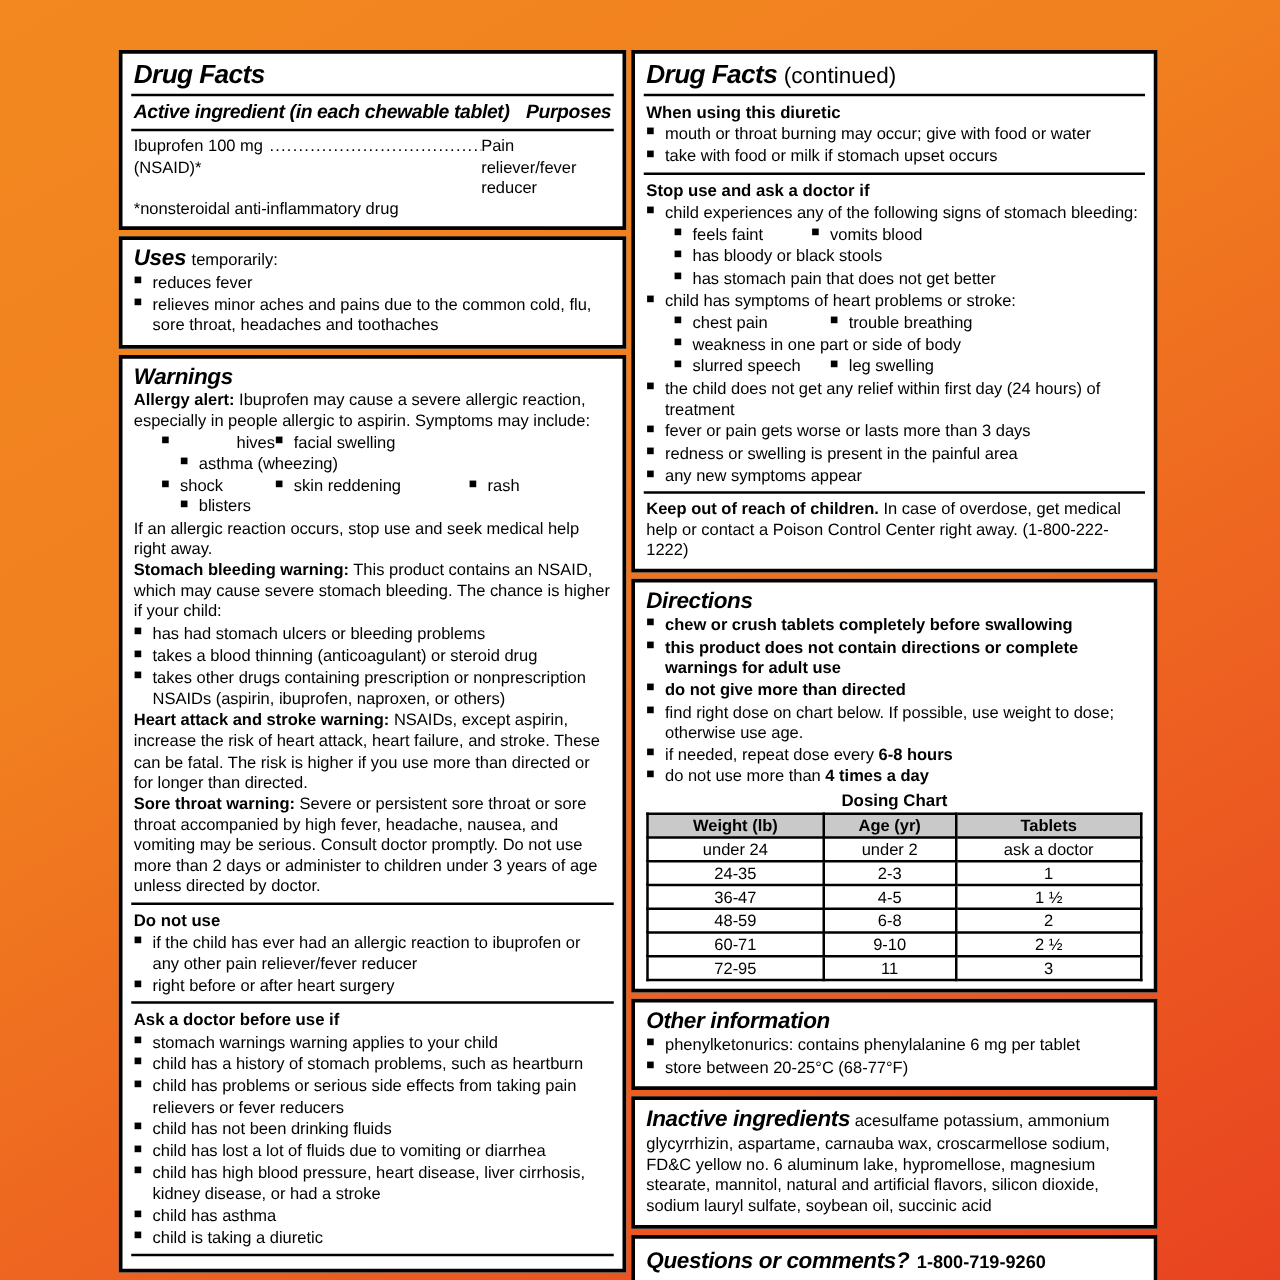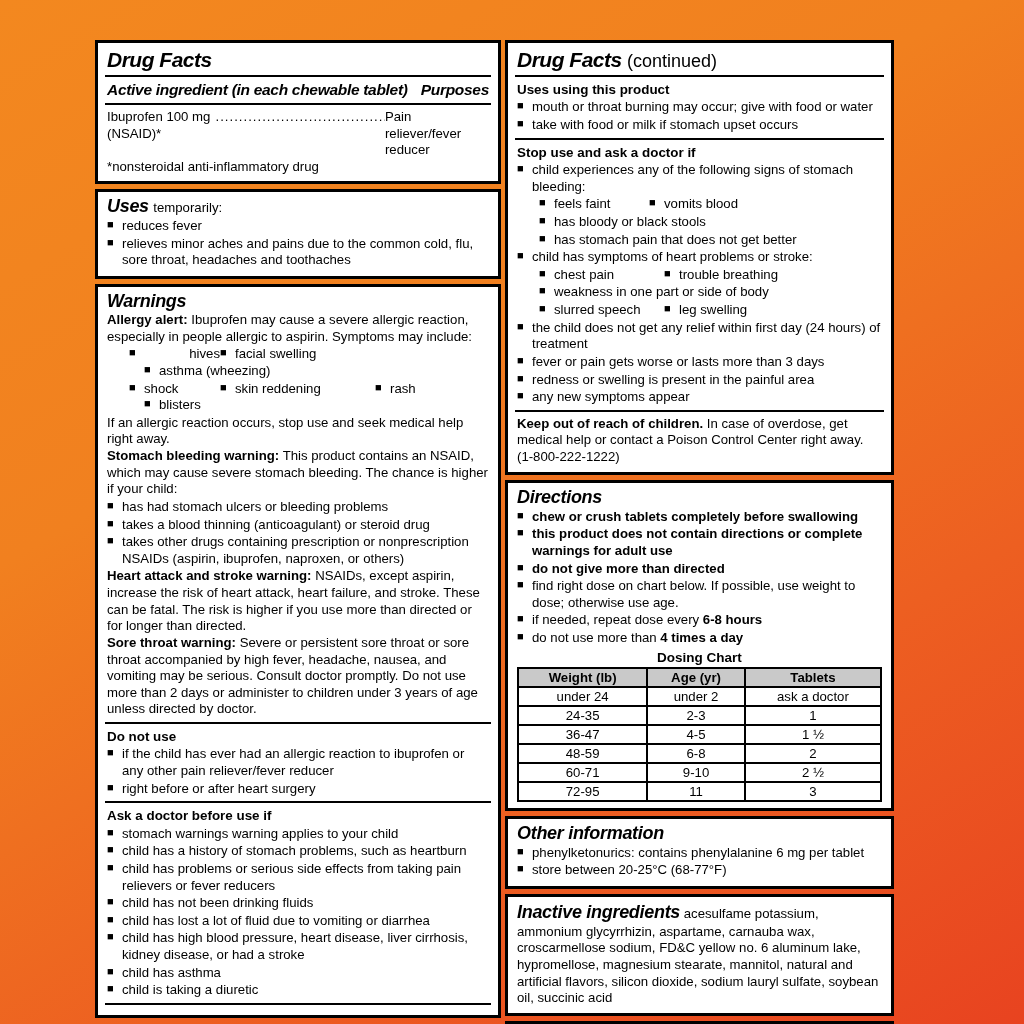--- a/index.html
+++ b/index.html
@@ -4,21 +4,21 @@
 <style>
   html,body{margin:0;padding:0;}
   body{
     width:1024px;height:1024px;position:relative;overflow:hidden;
     background:linear-gradient(150deg,#F3881F 0%,#F1801F 35%,#ED5F21 70%,#E84320 100%);
     font-family:"Liberation Sans",sans-serif;color:#000;
     -webkit-font-smoothing:antialiased;
   }
   .panel{position:absolute;top:40px;display:flex;flex-direction:column;gap:5px;}
   .panel.left{left:95px;width:406px;height:935px;}
-  .panel.right{left:505px;width:389px;height:935px;}
+  .panel.right{left:505px;width:421px;height:935px;}
   .box{background:#fff;border:3px solid #000;padding:4px 9px 6px 9px;box-sizing:border-box;}
   .grow{flex:1 1 auto;}
   h1{font-size:21px;font-style:italic;font-weight:bold;margin:1px 0 2px 0;letter-spacing:-0.5px;}
   h1 .cont{font-style:normal;font-weight:normal;font-size:18px;letter-spacing:0;}
   h2{font-size:18px;font-style:italic;font-weight:bold;margin:1px 0 2px 0;letter-spacing:-0.3px;display:inline;}
   .rule{border:none;border-top:2px solid #000;margin:3px -2px 4px -2px;}
   .thinrule{border:none;border-top:2px solid #000;margin:4px -2px 4px -2px;}
   p,.line{font-size:13.2px;line-height:1.26;margin:0;}
   b.lbl{font-weight:bold;}
   .subhead{font-weight:bold;font-size:13.4px;line-height:1.3;margin:1px 0 1px 0;}
@@ -86,37 +86,37 @@
     <hr class="thinrule">
     <div class="subhead">Do not use</div>
     <div class="bl"><span>if the child has ever had an allergic reaction to ibuprofen or any other pain reliever/fever reducer</span></div>
     <div class="bl"><span>right before or after heart surgery</span></div>
     <hr class="thinrule">
     <div class="subhead">Ask a doctor before use if</div>
     <div class="bl"><span>stomach warnings warning applies to your child</span></div>
     <div class="bl"><span>child has a history of stomach problems, such as heartburn</span></div>
     <div class="bl"><span>child has problems or serious side effects from taking pain relievers or fever reducers</span></div>
     <div class="bl"><span>child has not been drinking fluids</span></div>
-    <div class="bl"><span>child has lost a lot of fluid due to vomiting or diarrhea</span></div>
+    <div class="bl"><span>child has lost a lot of fluids due to vomiting or diarrhea</span></div>
     <div class="bl"><span>child has high blood pressure, heart disease, liver cirrhosis, kidney disease, or had a stroke</span></div>
     <div class="bl"><span>child has asthma</span></div>
     <div class="bl"><span>child is taking a diuretic</span></div>
     <hr class="thinrule">
     
     
     
   </div>
 </div>
 
 <div class="panel right">
 
   <div class="box">
     <h1><span>Drug Facts</span> <span class="cont">(continued)</span></h1>
     <hr class="rule">
-    <div class="subhead">Uses using this product</div>
+    <div class="subhead">When using this diuretic</div>
     <div class="bl"><span>mouth or throat burning may occur; give with food or water</span></div>
     <div class="bl"><span>take with food or milk if stomach upset occurs</span></div>
     <hr class="thinrule">
     <div class="subhead">Stop use and ask a doctor if</div>
     <div class="bl"><span>child experiences any of the following signs of stomach bleeding:</span></div>
     <div class="bl lv2"><span style="display:inline-block;min-width:95px;">feels faint</span><span class="c2">vomits blood</span></div>
     <div class="bl lv2"><span>has bloody or black stools</span></div>
     <div class="bl lv2"><span>has stomach pain that does not get better</span></div>
     <div class="bl"><span>child has symptoms of heart problems or stroke:</span></div>
     <div class="bl lv2"><span style="display:inline-block;min-width:110px;">chest pain</span><span class="c2">trouble breathing</span></div>

